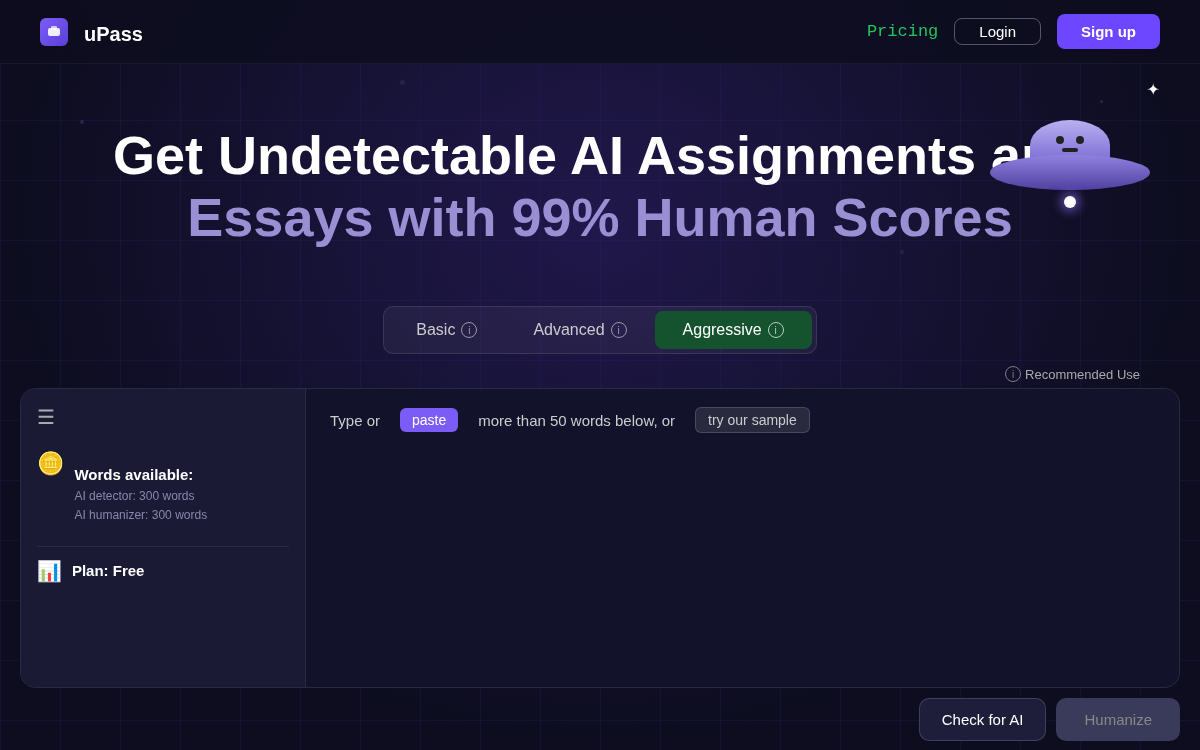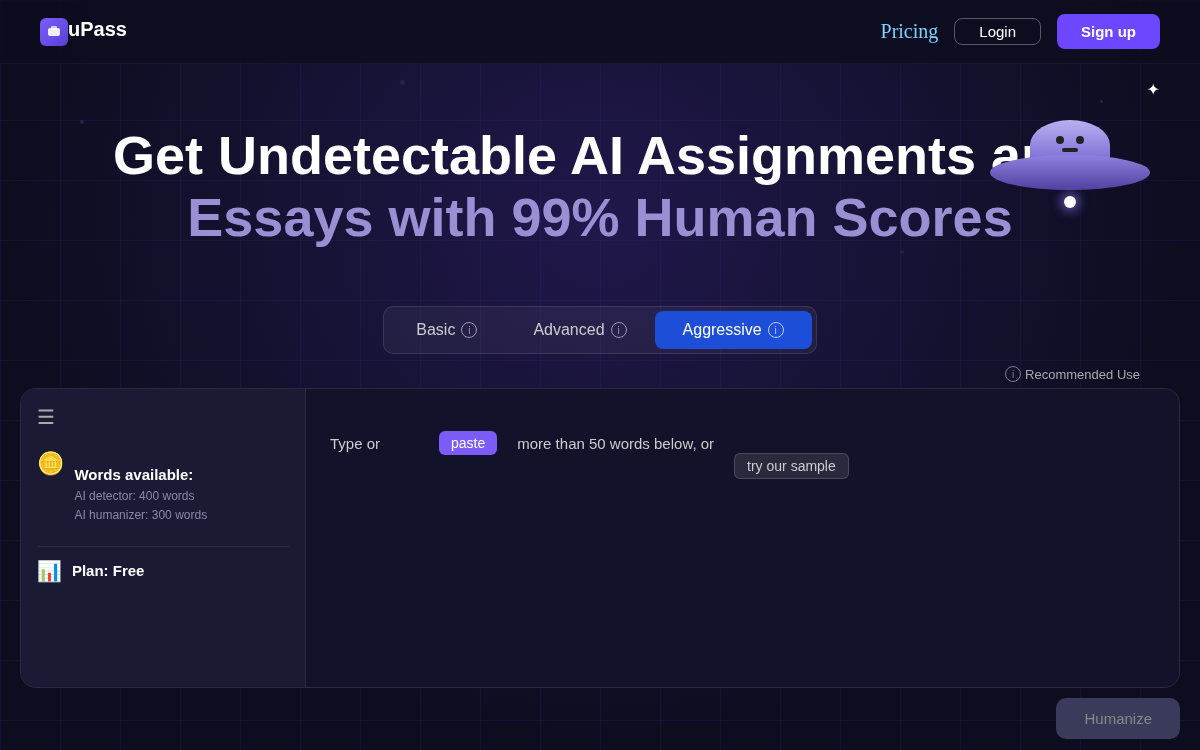--- a/index.html
+++ b/index.html
@@ -40,22 +40,22 @@
       display: flex;
       align-items: center;
       justify-content: space-between;
       padding: 14px 40px;
       background: rgba(13, 13, 31, 0.85);
       border-bottom: 1px solid rgba(255,255,255,0.05);
     }
 
     .logo {
       display: flex;
-      align-items: flex-start;
-      gap: 0;
+      align-items: flex-end;
+      gap: 16px;
     }
 
     .logo-icon {
       width: 28px;
       height: 28px;
       background: linear-gradient(135deg, #7c5cf6, #5b3fd9);
       border-radius: 6px;
       display: flex;
       align-items: center;
       justify-content: center;
@@ -68,26 +68,26 @@
       color: #fff;
     }
 
     .nav-right {
       display: flex;
       align-items: center;
       gap: 16px;
     }
 
     .nav-pricing {
-      color: #7dd3fc;
-      font-size: 20px;
+      color: #22c55e;
+      font-size: 17px;
       cursor: pointer;
       background: none;
       border: none;
-      font-family: Liberation Serif, serif;
+      font-family: Liberation Mono, monospace;
     }
 
     .btn-login {
       background: transparent;
       border: 1px solid rgba(255,255,255,0.3);
       color: #fff;
       padding: 4px 24px;
       border-radius: 8px;
       font-size: 15px;
       cursor: pointer;
@@ -212,21 +212,21 @@
       font-family: inherit;
       font-weight: 500;
     }
 
     .tab-btn.inactive {
       background: transparent;
       color: #ccc;
     }
 
     .tab-btn.active {
-      background: #1d4ed8;
+      background: #14532d;
       color: #fff;
     }
 
     .info-icon {
       width: 16px;
       height: 16px;
       border: 1px solid currentColor;
       border-radius: 50%;
       display: inline-flex;
       align-items: center;
@@ -368,33 +368,31 @@
 
     .paste-btn {
       background: #7c5cf6;
       color: #fff;
       border: none;
       padding: 4px 12px;
       border-radius: 6px;
       font-size: 14px;
       cursor: pointer;
       font-family: inherit;
-      margin-left: 39px;
     }
 
     .sample-btn {
       background: rgba(255,255,255,0.1);
       color: #ccc;
       border: 1px solid rgba(255,255,255,0.15);
       padding: 4px 12px;
       border-radius: 6px;
       font-size: 14px;
       cursor: pointer;
       font-family: inherit;
-      margin-top: 46px;
     }
 
     .text-input-area {
       flex: 1;
       background: transparent;
       border: none;
       outline: none;
       color: #ccc;
       font-size: 15px;
       padding: 8px 24px;
@@ -520,21 +518,21 @@
 
 <div class="main-content">
 
   <div class="sidebar">
     <div class="sidebar-menu-icon">☰</div>
 
     <div class="words-section">
       <div class="words-icon">🪙</div>
       <div>
         <div class="words-title">Words available:</div>
-        <div class="words-detail">AI detector: 400 words</div>
+        <div class="words-detail">AI detector: 300 words</div>
         <div class="words-detail">AI humanizer: 300 words</div>
       </div>
     </div>
 
     <div class="divider"></div>
 
     <div class="plan-section">
       <div class="plan-icon">📊</div>
       <span class="plan-text">Plan: Free</span>
     </div>
@@ -546,14 +544,15 @@
       <span class="type-label">Type or</span>
       <button class="paste-btn">paste</button>
       <span class="type-label">more than 50 words below, or</span>
       <button class="sample-btn">try our sample</button>
     </div>
     <textarea class="text-input-area" style=""></textarea>
   </div>
 </div>
 
 <div class="bottom-buttons">
+  <button class="check-ai-btn">Check for AI</button>
   <button class="humanize-btn">Humanize</button>
 </div>
 
 </body></html>

